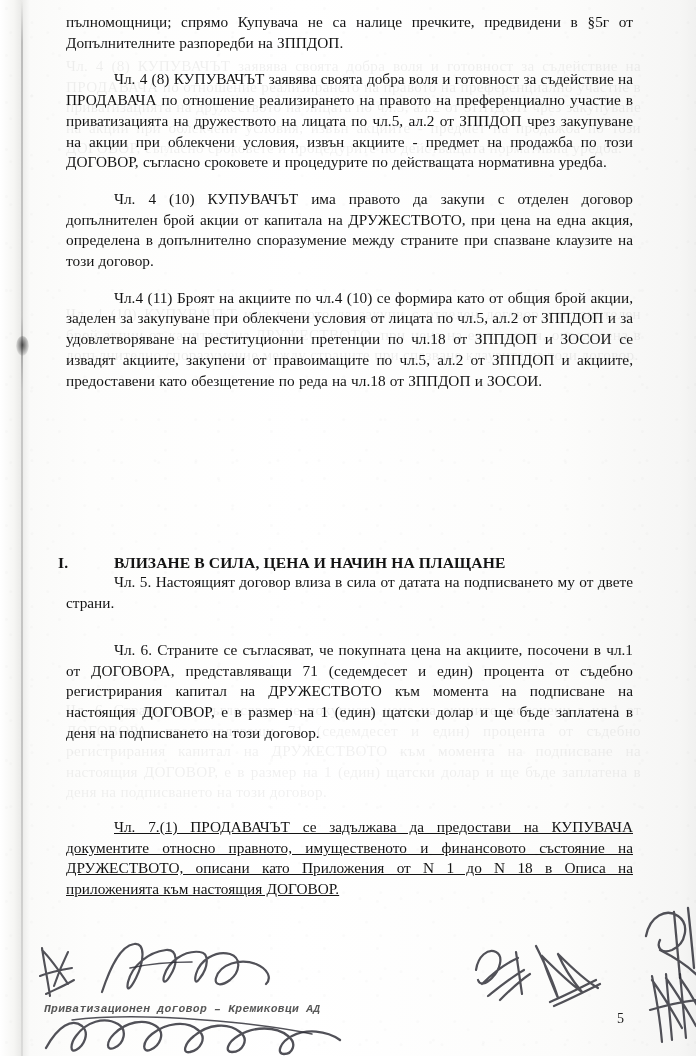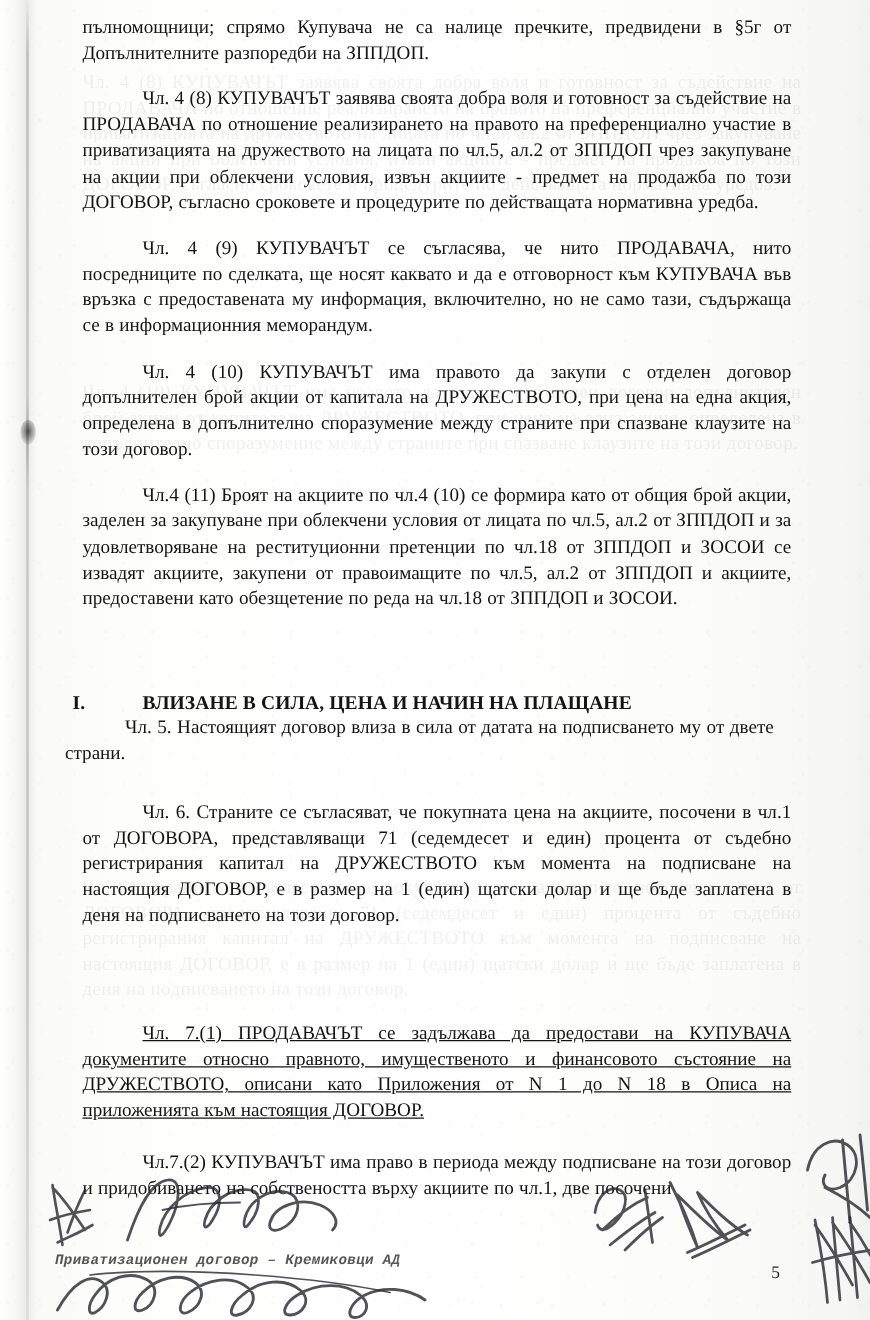--- a/index.html
+++ b/index.html
@@ -108,21 +108,21 @@
   }
   h2.section .numeral {
     display: inline-block;
     width: 56px;
   }
 
   .sec1-wrap { position: absolute; left: 42px; top: 538px; }
   .sec2-wrap { position: absolute; left: 79px; top: 783px; }
 
   .blk-top   { position: absolute; left: 66px; top: 12px;  width: 567px; }
-  .blk-p5    { position: absolute; left: 52px; top: 572px; width: 567px; }
+  .blk-p5    { position: absolute; left: 66px; top: 572px; width: 567px; }
   .blk-p6    { position: absolute; left: 66px; top: 640px; width: 567px; }
   .blk-p7a   { position: absolute; left: 66px; top: 817px; width: 567px; text-decoration: underline; }
   .blk-p7b   { position: absolute; left: 66px; top: 920px; width: 567px; }
 
   
   .footer-caption {
     position: absolute;
     left: 44px;
     top: 1003px;
     font-family: Liberation Mono, monospace;
@@ -172,21 +172,20 @@
 
   <div class="bleed" style="top:56px;" aria-hidden="true">Чл. 4 (8) КУПУВАЧЪТ заявява своята добра воля и готовност за съдействие на ПРОДАВАЧА по отношение реализирането на правото на преференциално участие в приватизацията на дружеството на лицата по чл.5, ал.2 от ЗППДОП чрез закупуване на акции при облекчени условия, извън акциите - предмет на продажба по този ДОГОВОР, съгласно сроковете и процедурите по действащата нормативна уредба.</div>
   <div class="bleed" style="top:304px;" aria-hidden="true">Чл. 4 (10) КУПУВАЧЪТ има правото да закупи с отделен договор допълнителен брой акции от капитала на ДРУЖЕСТВОТО, при цена на една акция, определена в допълнително споразумение между страните при спазване клаузите на този договор.</div>
   <div class="bleed" style="top:700px;" aria-hidden="true">Чл. 6. Страните се съгласяват, че покупната цена на акциите, посочени в чл.1 от ДОГОВОРА, представляващи 71 (седемдесет и един) процента от съдебно регистрирания капитал на ДРУЖЕСТВОТО към момента на подписване на настоящия ДОГОВОР, е в размер на 1 (един) щатски долар и ще бъде заплатена в деня на подписването на този договор.</div>
 
   <div class="blk-top">
     <p class="para" style="text-indent:0;">пълномощници; спрямо Купувача не са налице пречките, предвидени в §5г от Допълнителните разпоредби на ЗППДОП.</p>
 
     <p class="para">Чл. 4 (8) КУПУВАЧЪТ заявява своята добра воля и готовност за съдействие на ПРОДАВАЧА по отношение реализирането на правото на преференциално участие в приватизацията на дружеството на лицата по чл.5, ал.2 от ЗППДОП чрез закупуване на акции при облекчени условия, извън акциите - предмет на продажба по този ДОГОВОР, съгласно сроковете и процедурите по действащата нормативна уредба.</p>
 
-    <p class="para">Чл. 4 (9) КУПУВАЧЪТ се съгласява, че нито ПРОДАВАЧА, нито посредниците по сделката, ще носят каквато и да е отговорност към КУПУВАЧА във връзка с предоставената му информация, включително, но не само тази, съдържаща се в информационния меморандум.</p>
 
     <p class="para">Чл. 4 (10) КУПУВАЧЪТ има правото да закупи с отделен договор допълнителен брой акции от капитала на ДРУЖЕСТВОТО, при цена на една акция, определена в допълнително споразумение между страните при спазване клаузите на този договор.</p>
 
     <p class="para">Чл.4 (11) Броят на акциите по чл.4 (10) се формира като от общия брой акции, заделен за закупуване при облекчени условия от лицата по чл.5, ал.2 от ЗППДОП и за удовлетворяване на реституционни претенции по чл.18 от ЗППДОП и ЗОСОИ се извадят акциите, закупени от правоимащите по чл.5, ал.2 от ЗППДОП и акциите, предоставени като обезщетение по реда на чл.18 от ЗППДОП и ЗОСОИ.</p>
   </div>
 
   <div class="sec1-wrap">
     <h2 class="section">
       <span class="numeral">I.</span><span>ВЛИЗАНЕ В СИЛА, ЦЕНА И НАЧИН НА ПЛАЩАНЕ</span>
     </h2>
@@ -198,23 +197,20 @@
 
   <div class="blk-p6">
     <p class="para">Чл. 6. Страните се съгласяват, че покупната цена на акциите, посочени в чл.1 от ДОГОВОРА, представляващи 71 (седемдесет и един) процента от съдебно регистрирания капитал на ДРУЖЕСТВОТО към момента на подписване на настоящия ДОГОВОР, е в размер на 1 (един) щатски долар и ще бъде заплатена в деня на подписването на този договор.</p>
   </div>
 
 
   <div class="blk-p7a">
     <p class="para">Чл. 7.(1) ПРОДАВАЧЪТ се задължава да предостави на КУПУВАЧА документите относно правното, имущественото и финансовото състояние на ДРУЖЕСТВОТО, описани като Приложения от N 1 до N 18 в Описа на приложенията към настоящия ДОГОВОР.</p>
   </div>
 
-  <div class="blk-p7b">
-    <p class="para">Чл.7.(2)  КУПУВАЧЪТ има право в периода между подписване на този договор и придобиването на собствеността върху акциите по чл.1,  две посочени</p>
-  </div>
 
   <div class="footer-caption">Приватизационен договор – Кремиковци АД</div>
 
   <div class="page-number">5</div>
 
   <div class="sig sig-left-a" aria-hidden="true">
     <svg width="56" height="58" viewBox="0 0 56 58">
       <path d="M4 2 C6 16, 9 30, 12 50 M4 4 C14 14, 22 26, 30 38 M30 6 C24 18, 20 28, 16 40
                M2 30 C12 26, 22 24, 34 22 M8 48 C16 44, 26 40, 36 34" stroke-width="2.1"></path>
     </svg>

